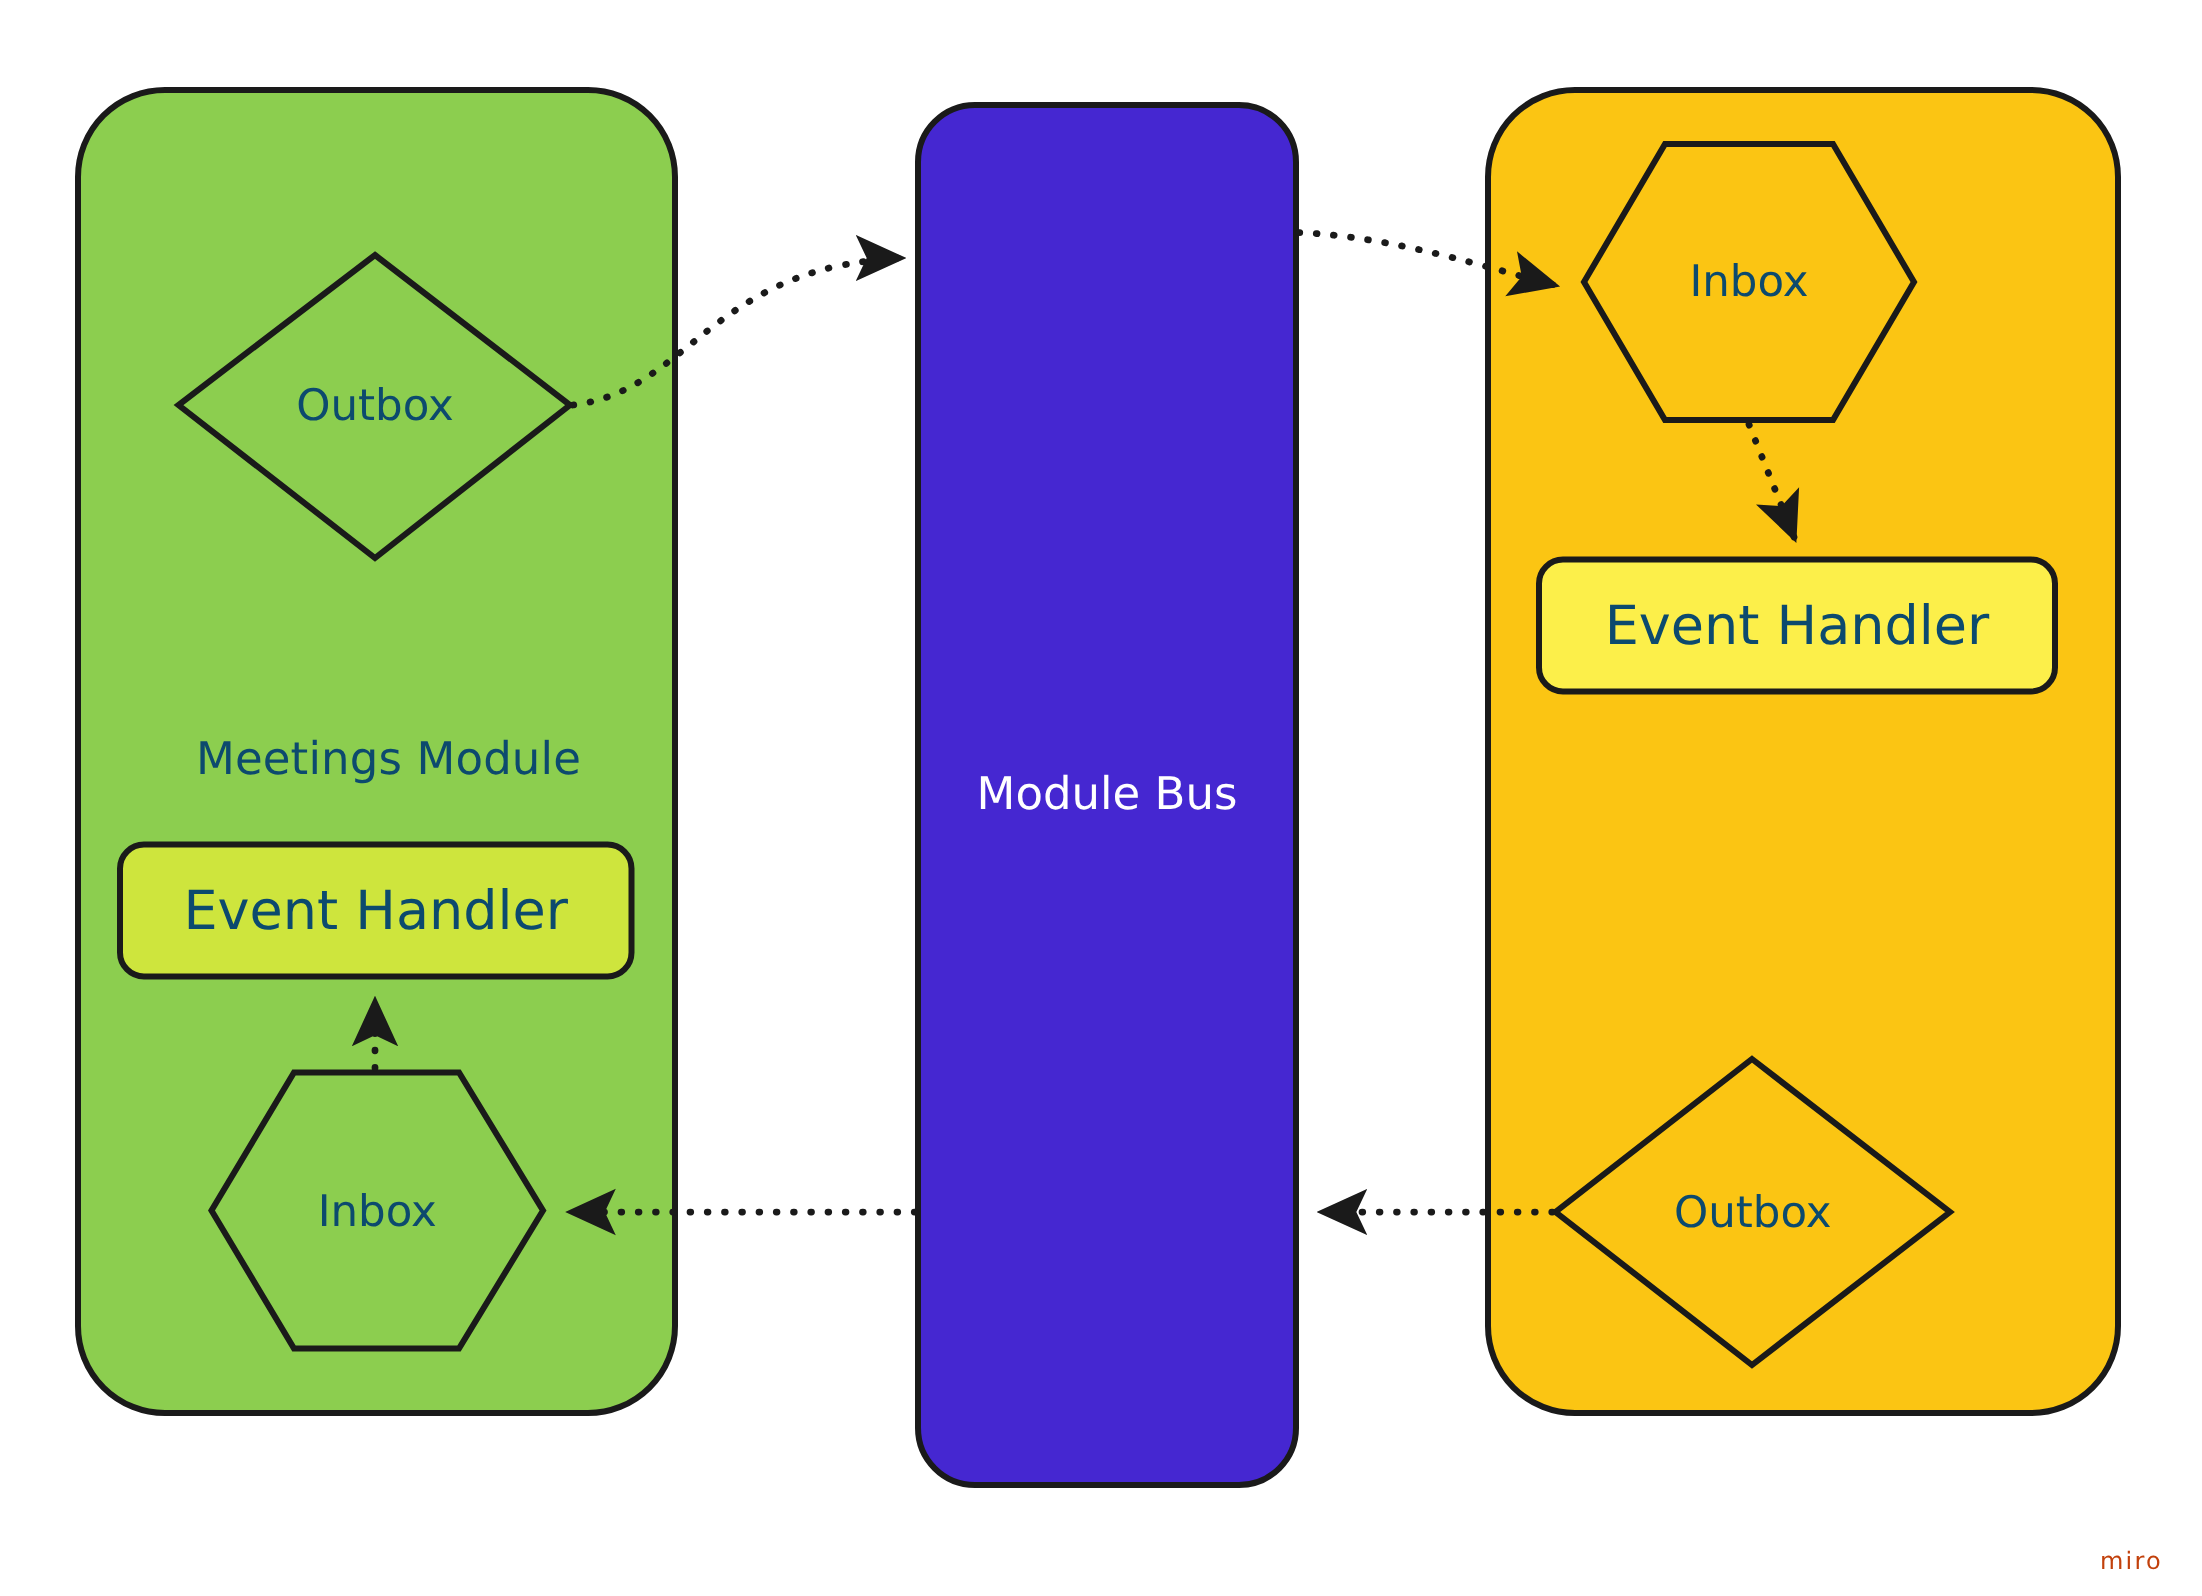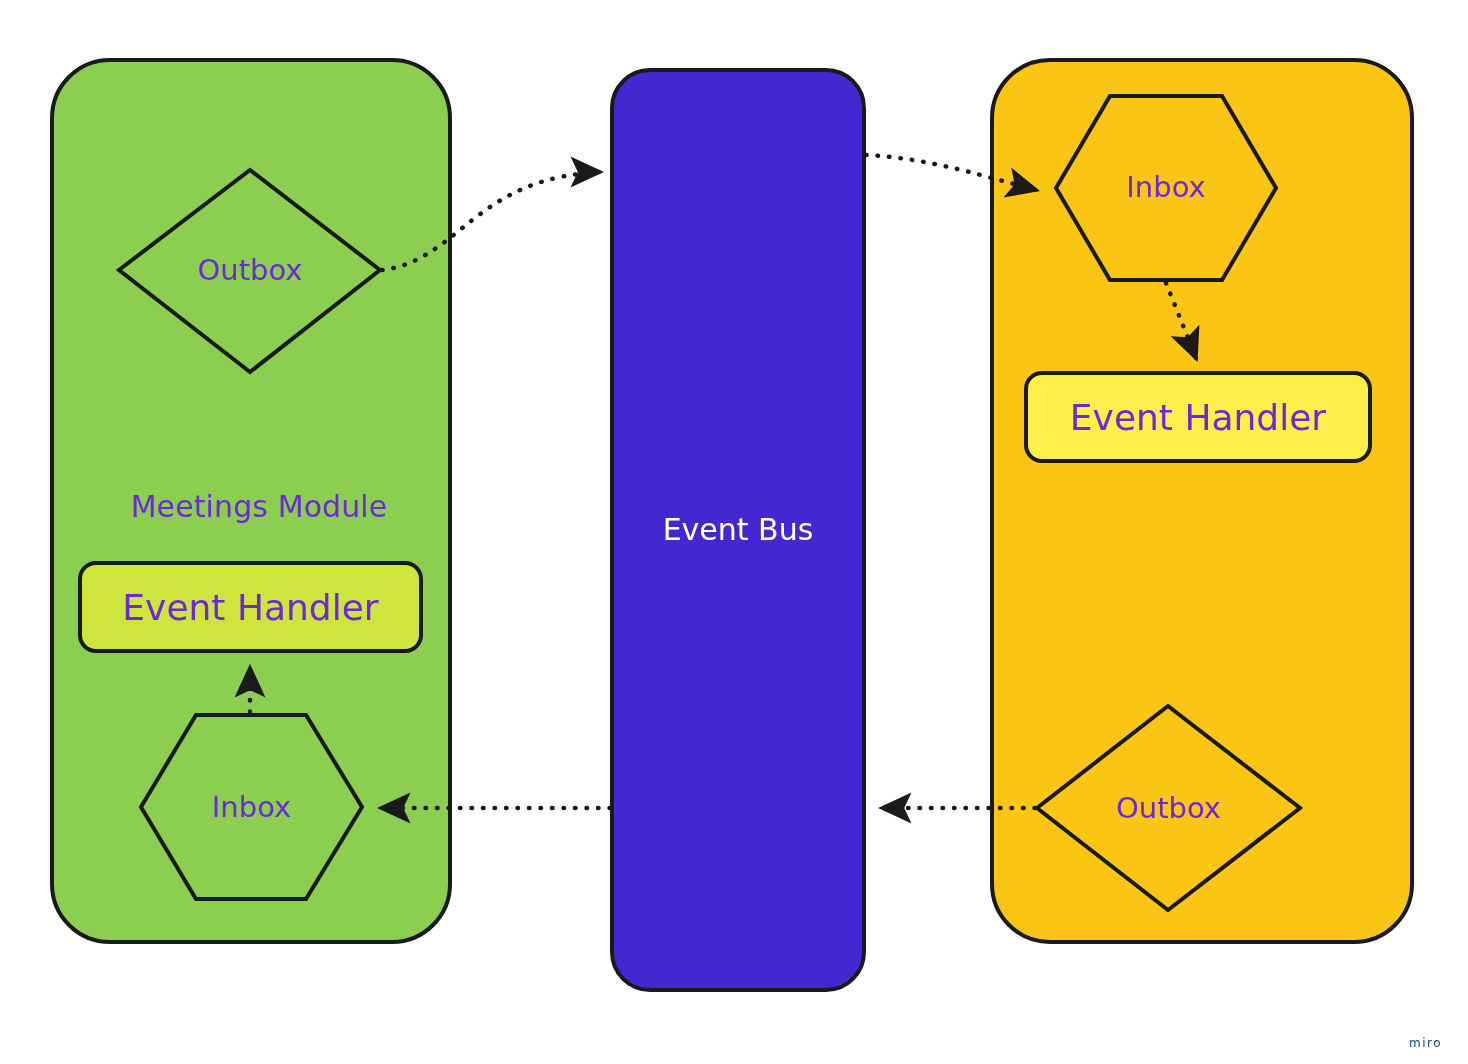--- a/index.html
+++ b/index.html
@@ -9,29 +9,29 @@
     overflow:hidden;
   }
   #stage{position:relative;width:1468px;height:1064px;background:#ffffff;}
   #diagram{position:absolute;left:0;top:0;width:1468px;height:1064px;}
   .shape-label{
     position:absolute;
     display:flex;align-items:center;justify-content:center;
     text-align:center;
     pointer-events:none;
     white-space:nowrap;
-    color:#6d28d9;
+    color:#0c4a6e;
   }
   .module-title{font-size:30px;letter-spacing:0.1px;}
   .node-label{font-size:29px;}
   .bus-label{font-size:30px;color:#ffffff;}
   .handler-label{font-size:36px;}
   .watermark{
     position:absolute;right:26px;bottom:14px;
-    font-size:12px;color:#0c4a6e;letter-spacing:1.5px;
+    font-size:16px;color:#c2410c;letter-spacing:1.5px;
     font-family:"DejaVu Sans","Liberation Sans",sans-serif;
   }
 </style>
 </head>
 <body>
 
 <div id="stage">
 
   <svg id="diagram" viewBox="0 0 1468 1064">
     <defs>
@@ -72,21 +72,21 @@
   </svg>
 
   <div class="shape-label node-label" style="left:119px;top:245px;width:262px;height:50px;">Outbox</div>
 
   <div class="shape-label module-title" style="left:60px;top:483px;width:398px;height:46px;">Meetings Module</div>
 
   <div class="shape-label handler-label" style="left:80px;top:583px;width:341px;height:48px;">Event Handler</div>
 
   <div class="shape-label node-label" style="left:141px;top:783px;width:221px;height:48px;">Inbox</div>
 
-  <div class="shape-label bus-label" style="left:612px;top:505px;width:252px;height:48px;">Event Bus</div>
+  <div class="shape-label bus-label" style="left:612px;top:505px;width:252px;height:48px;">Module Bus</div>
 
   <div class="shape-label node-label" style="left:1056px;top:163px;width:220px;height:48px;">Inbox</div>
 
   <div class="shape-label handler-label" style="left:1026px;top:393px;width:344px;height:48px;">Event Handler</div>
 
 
   <div class="shape-label node-label" style="left:1037px;top:784px;width:263px;height:48px;">Outbox</div>
 
   <div class="watermark">miro</div>
 

